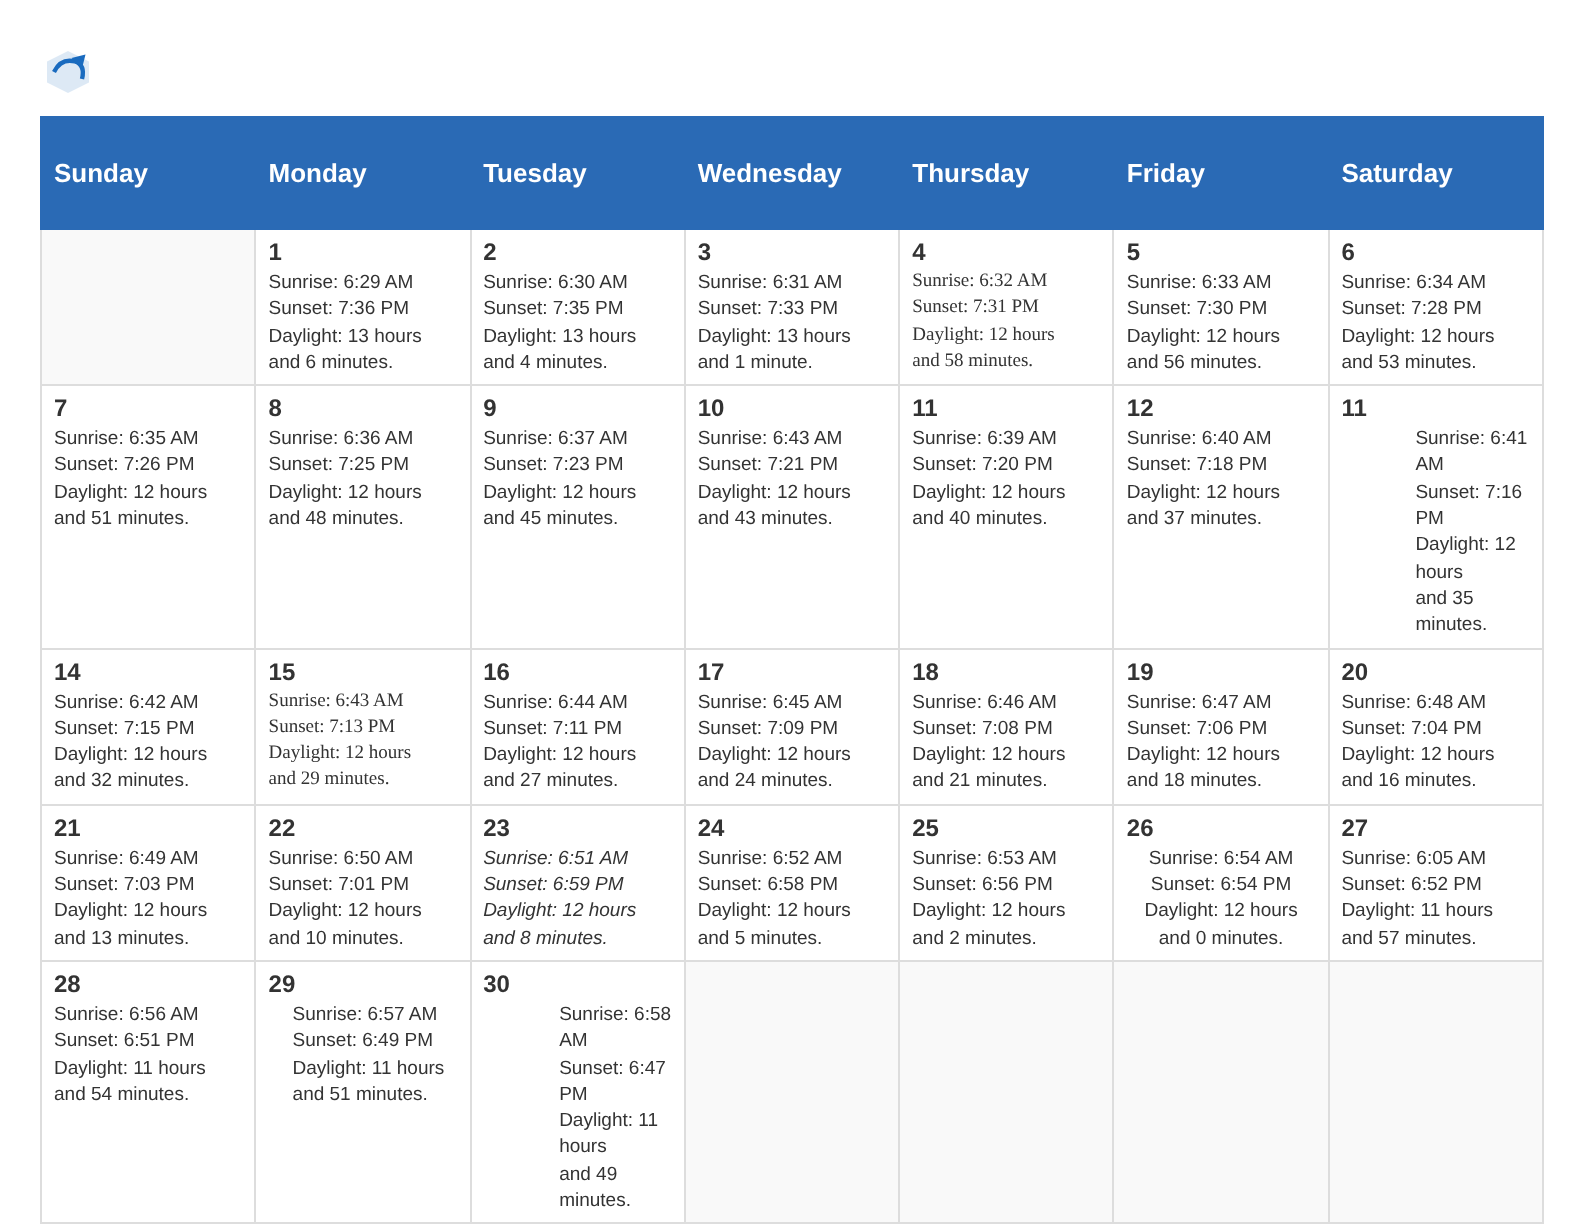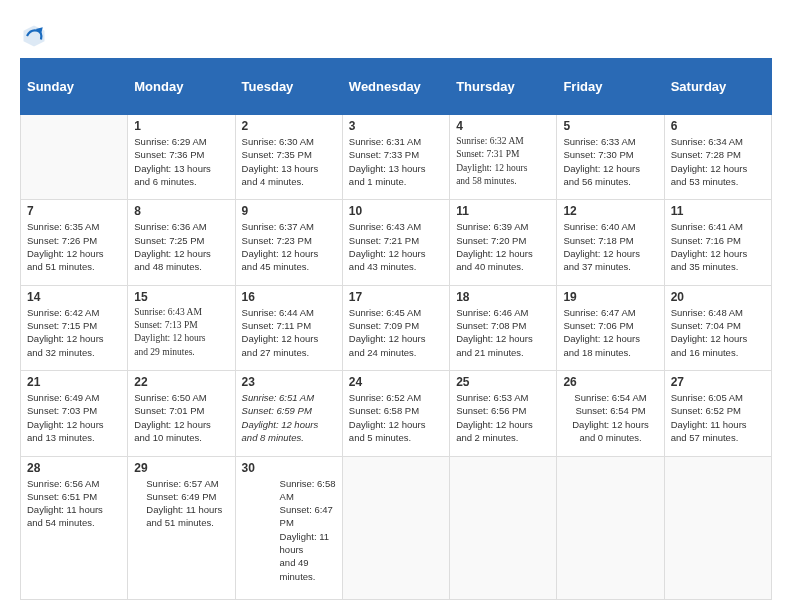--- a/index.html
+++ b/index.html
@@ -220,21 +220,21 @@
           </td>
           <td>
             <span class="day-num">12</span>
             <div class="day-info" style="white-space: pre-line;">Sunrise: 6:40 AM
 Sunset: 7:18 PM
 Daylight: 12 hours
 and 37 minutes.</div>
           </td>
           <td>
             <span class="day-num">11</span>
-            <div class="day-info" style="white-space: pre-line;">Sunrise: 6:41 AM
+            <div class="day-info" style="white-space: pre-line; margin-left: 37px;">Sunrise: 6:41 AM
 Sunset: 7:16 PM
 Daylight: 12 hours
 and 35 minutes.</div>
           </td>
         </tr>
         <tr>
           <td>
             <span class="day-num">14</span>
             <div class="day-info" style="white-space: pre-line;">Sunrise: 6:42 AM
 Sunset: 7:15 PM

